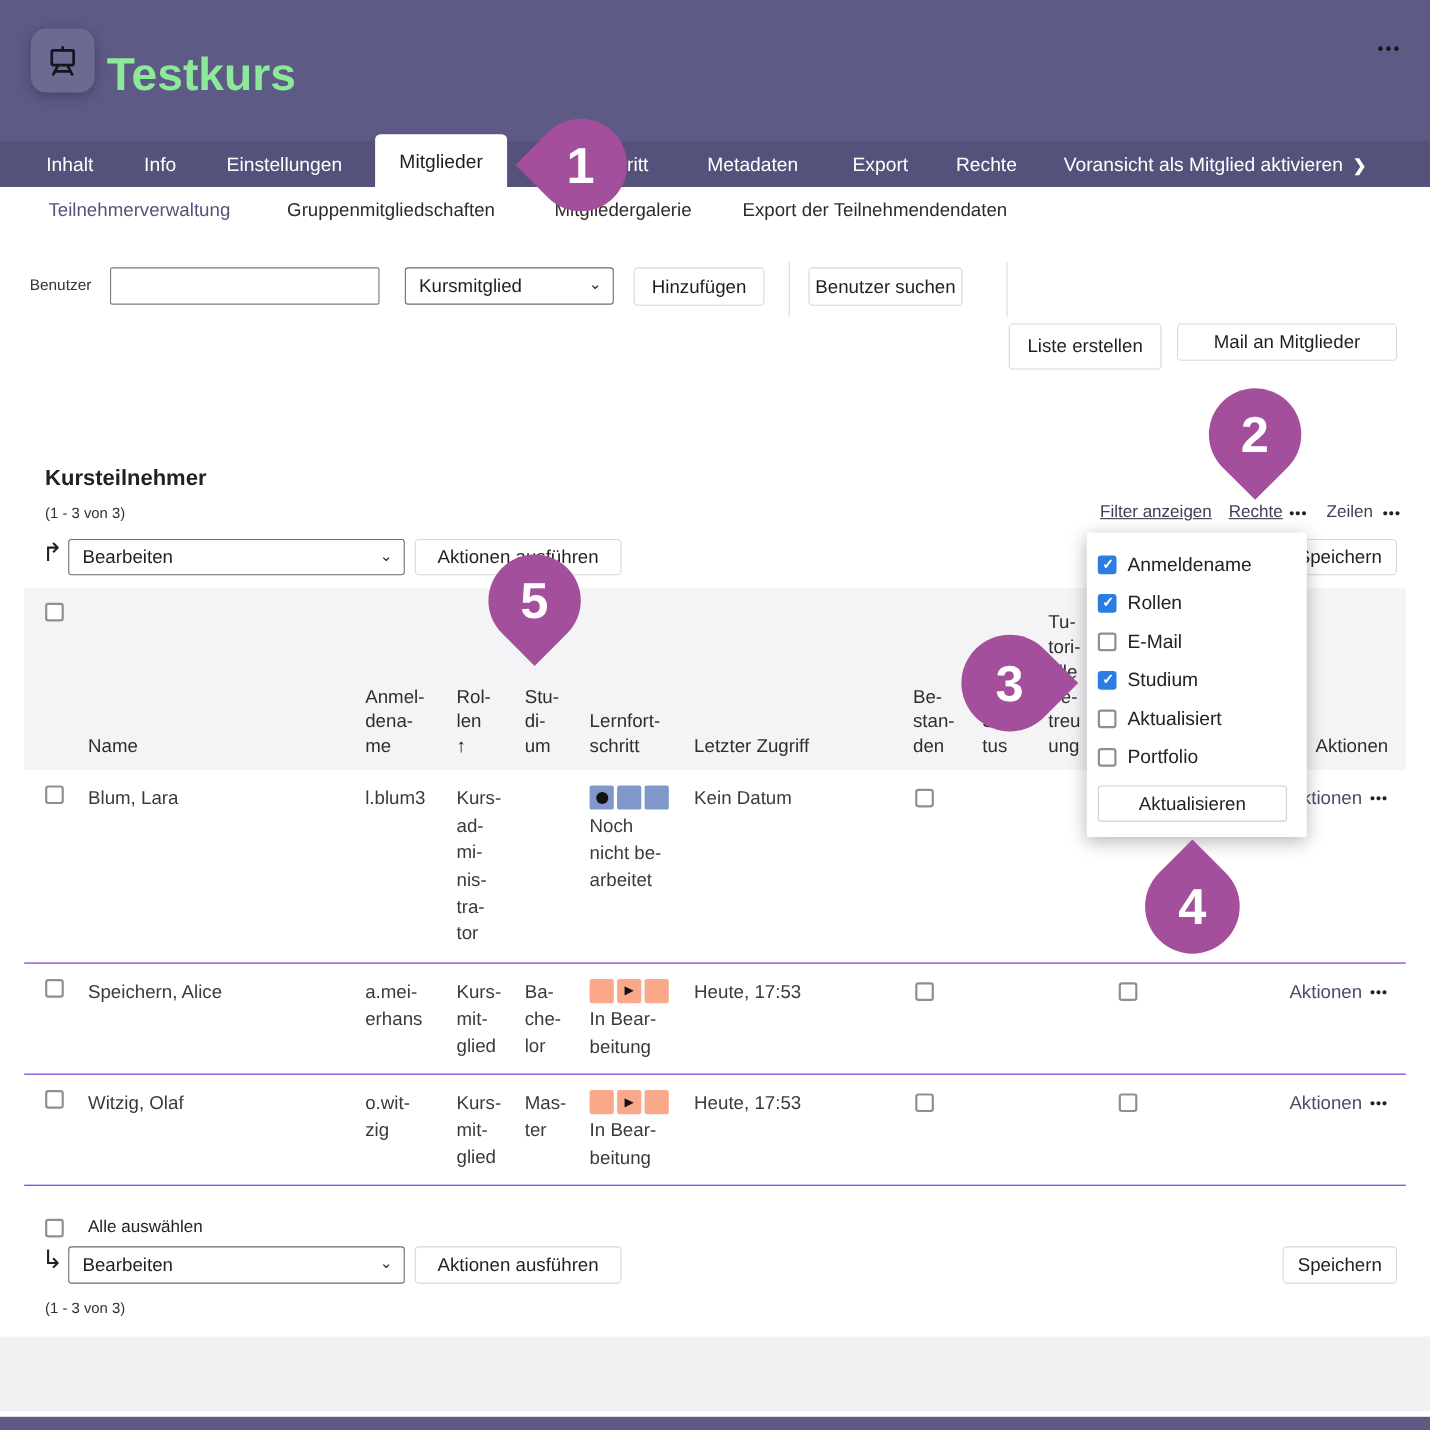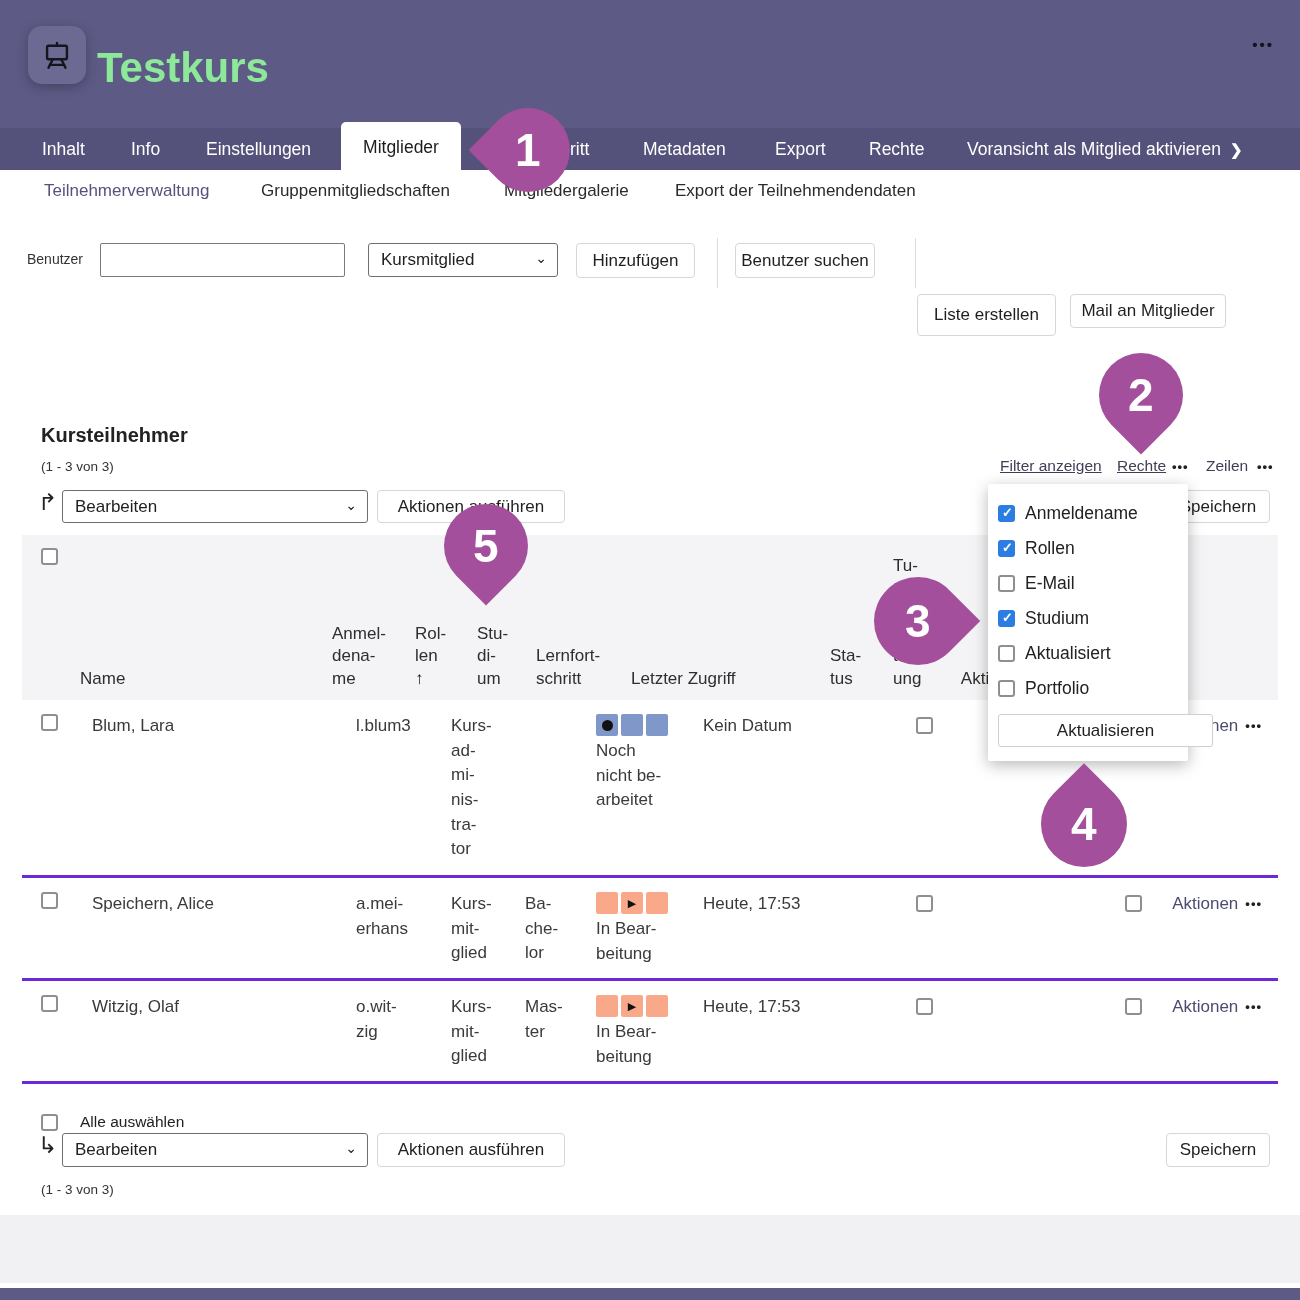--- a/index.html
+++ b/index.html
@@ -47,21 +47,21 @@
   .redo{position:absolute;font-size:23px;color:#222;}
 
   
   .table{position:absolute;left:22px;top:535px;width:1256px;}
   .grid{display:grid;grid-template-columns:58px 252px 83px 62px 59px 95px 199px 63px 60px 90px 1fr;}
   .thead{background:var(--table-header-gray);min-height:165px;}
   .th{display:flex;align-items:flex-end;padding-bottom:10px;font-size:17px;color:#2e2e2e;line-height:1.32;}
   .th-sel{align-items:flex-start;padding-top:13px;padding-left:19px;}
   .th-actions{justify-content:flex-end;padding-right:16px;}
   .sort-arrow{font-weight:700;color:#111;font-size:17px;}
-  .trow{border-bottom:3px solid #6d28d9;gap:12px;}
+  .trow{border-bottom:1px solid #6d28d9;}
   .row1{min-height:175px;}
   .row23{min-height:100px;}
   .td{padding-top:14px;font-size:17px;line-height:1.45;color:#3a3a3a;}
   .td-sel{padding-left:19px;}
   .td-actions{display:flex;justify-content:flex-end;padding-right:16px;align-items:flex-start;gap:7px;}
   .action-link{color:var(--action-link-purple);cursor:pointer;}
   .mini-dots{font-size:13px;font-weight:700;color:#222;letter-spacing:1px;padding-top:3px;cursor:pointer;}
 
   .cb{width:17px;height:17px;border:2px solid #8f8f8f;border-radius:3px;background:#fff;
       box-sizing:border-box;display:inline-block;cursor:pointer;flex:0 0 auto;}
@@ -75,21 +75,21 @@
   .pdot{width:11px;height:11px;border-radius:50%;background:#111;}
   .pplay{font-size:11px;color:#111;line-height:1;}
 
   .sa-row{display:flex;align-items:center;gap:22px;padding:17px 0 0 19px;height:42px;}
   .sa-label{font-size:15.5px;color:#222;}
 
   
   .panel{position:absolute;left:988px;top:484px;width:200px;background:#fff;z-index:10;
          box-shadow:0 4px 16px rgba(0,0,0,.28);border-radius:2px;padding:12px 10px 14px 10px;box-sizing:border-box;}
   .pitem{display:flex;align-items:center;gap:10px;height:35px;font-size:17.5px;color:#222;cursor:pointer;}
-  .btn-update{position:static;width:215px;height:33px;margin-top:8px;border-radius:3px;border:1px solid #cfcfcf;}
+  .btn-update{position:static;width:172px;height:33px;margin-top:8px;border-radius:3px;border:1px solid #cfcfcf;}
 
   
   .pin{position:absolute;background:var(--callout-purple);transform:rotate(-45deg);
        display:flex;align-items:center;justify-content:center;z-index:20;}
   .pin span{transform:rotate(45deg);color:#fff;font-weight:700;font-size:46px;}
   .pin-left{border-radius:0 50% 50% 50%;}
   .pin-right{border-radius:50% 50% 0 50%;}
   .pin-up{border-radius:50% 0 50% 50%;}
   .pin-down{border-radius:50% 50% 50% 0;}
 
@@ -140,21 +140,21 @@
   <div class="select" style="left:368px;top:243px;width:190px;height:34px">
     <span>Kursmitglied</span>
     <span class="caret">⌄</span>
   </div>
   <div class="btn" style="left:576px;top:243px;width:119px;height:35px">Hinzufügen</div>
   <div class="vdiv" style="left:717px;top:238px;height:50px"></div>
   <div class="btn" style="left:735px;top:243px;width:140px;height:35px">Benutzer suchen</div>
   <div class="vdiv" style="left:915px;top:238px;height:50px"></div>
 
   <div class="btn" style="left:917px;top:294px;width:139px;height:42px">Liste erstellen</div>
-  <div class="btn" style="left:1070px;top:294px;width:156px;height:34px">Mail an Mitglieder</div>
+  <div class="btn" style="left:1070px;top:294px;width:200px;height:34px">Mail an Mitglieder</div>
 
   <div class="sec-title">Kursteilnehmer</div>
   <div class="sec-count">(1 - 3 von 3)</div>
 
   <span class="ctl u" style="left:1000px">Filter anzeigen</span>
   <span class="ctl u" style="left:1117px">Rechte</span>
   <span class="ctl-dots" style="left:1172px">•••</span>
   <span class="ctl" style="left:1206px">Zeilen</span>
   <span class="ctl-dots" style="left:1257px">•••</span>
 
@@ -180,20 +180,23 @@
         <div><span class="pre">Rol-
 len</span><br>
         <span class="sort-arrow">↑</span></div>
       </div>
       <div class="th pre">Stu-
 di-
 um</div>
       <div class="th pre">Lernfort-
 schritt</div>
       <div class="th">Letzter Zugriff</div>
+      <div class="th pre">Be-
+stan-
+den</div>
       <div class="th pre">Sta-
 tus</div>
       <div class="th pre">Tu-
 tori-
 elle
 Be-
 treu
 ung</div>
       <div class="th th-actions">Aktionen</div>
     </div>

